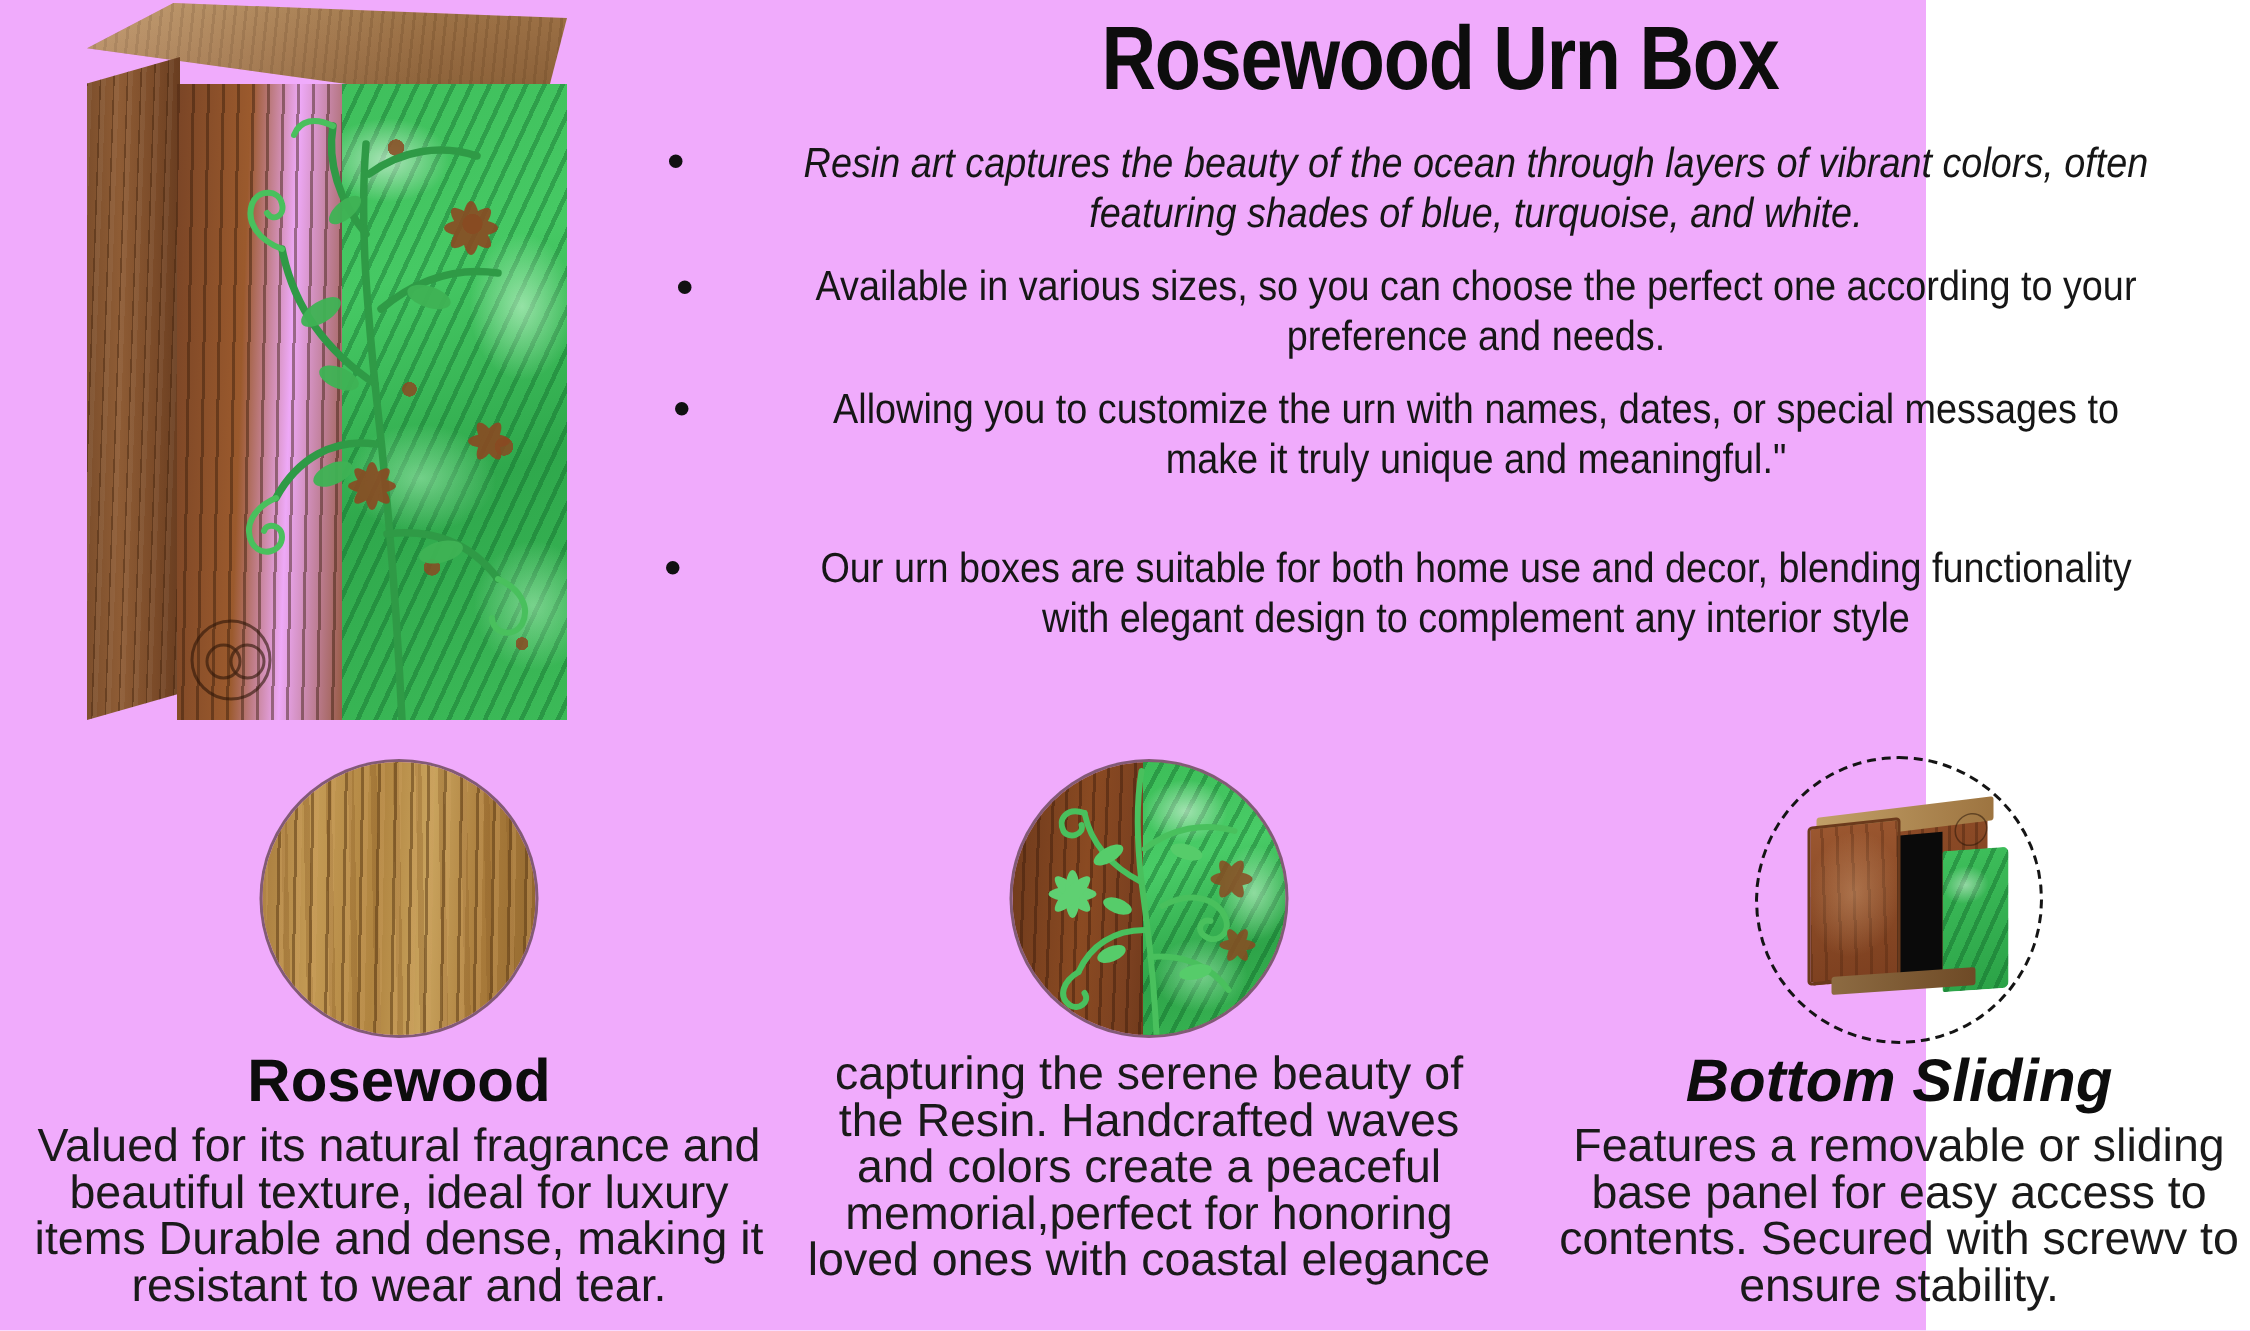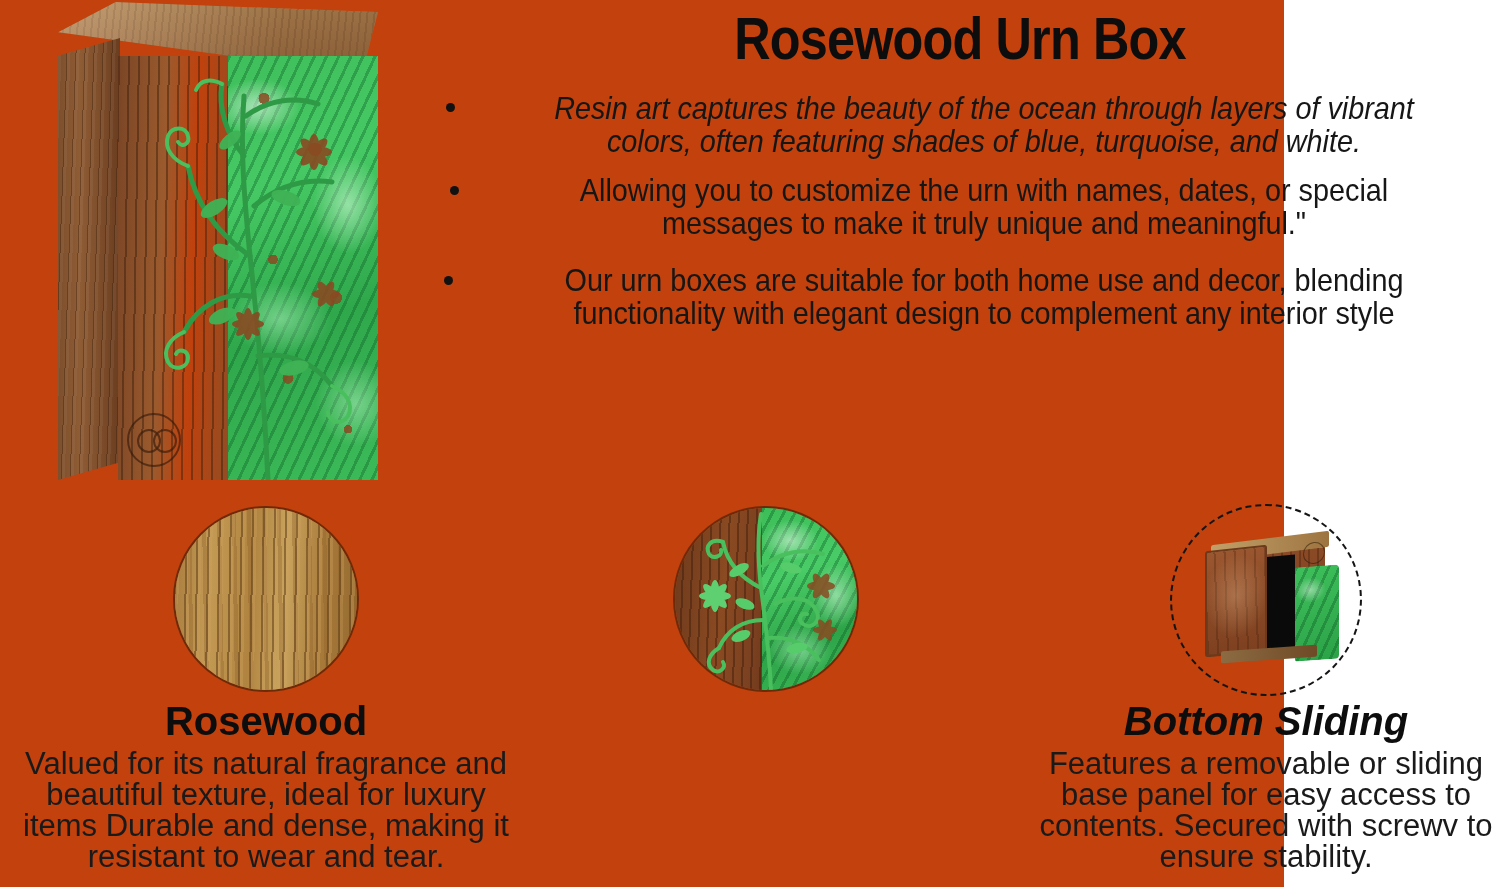--- a/index.html
+++ b/index.html
@@ -5,21 +5,21 @@
 <style>
   * { margin:0; padding:0; box-sizing:border-box; }
   html,body { background:#ffffff; }
   body {
     width:1500px; height:887px;
     font-family:"Liberation Sans", sans-serif;
     color:#111111;
     position:relative;
     overflow:hidden;
   }
-  .page { position:relative; width:1284px; height:887px; background:#c2410c; }
+  .page { position:relative; width:1284px; height:887px; background:#f0abfc; }
 
   
   .hero-photo {
     position:absolute; left:55px; top:0px; width:330px; height:492px;
   }
   .urn { position:absolute; left:0; top:0; width:330px; height:492px; }
 
   
   .urn-top {
     position:absolute; left:3px; top:2px; width:320px; height:72px;
@@ -104,41 +104,41 @@
   }
 
   .bullets {
     position:absolute; left:432px; top:92px; width:1062px;
   }
   .bullet {
     position:relative;
     padding-left:42px;
     margin-bottom:16px;
     text-align:center;
-    font-size:32px;
+    font-size:28px;
     line-height:33px;
     color:#161616;
   }
   .bullet .dot {
     position:absolute; left:14px; top:12px;
     width:9px; height:9px; background:#111; border-radius:50%;
   }
   .bullet .txt{
     display:inline-block;
     transform:scaleX(.9);
     transform-origin:center;
   }
   .bullet.italic .txt{ font-style:italic; }
   .b1 .dot{ top:11px; }
   .b2 { margin-top:24px; }
   .b2 .dot{ left:16px; }
   .b3 .dot{ left:20px; top:13px; }
   .b4 { }
   .b4 .dot{ left:18px; top:12px; }
-  .b5 { margin-top:24px; }
+  .b5 { margin-top:40px; }
   .b5 .dot{ left:12px; top:12px; }
 
   
   .features {
     position:absolute; left:16px; top:500px; width:1500px; height:387px;
     display:flex;
   }
   .feature { flex:1 1 0; position:relative; text-align:center; }
 
   .circle-wrap{ position:relative; height:196px; }
@@ -316,20 +316,24 @@
     </div>
   </div>
 
   <div class="headline">Rosewood Urn Box</div>
 
   <div class="bullets">
     <div class="bullet b1 italic">
       <span class="dot"></span>
       <span class="txt">Resin art captures the beauty of the ocean through layers of vibrant colors, often featuring shades of blue, turquoise, and white.</span>
     </div>
+    <div class="bullet b3">
+      <span class="dot"></span>
+      <span class="txt">Available in various sizes, so you can choose the perfect one according to your preference and needs.</span>
+    </div>
     <div class="bullet b4">
       <span class="dot"></span>
       <span class="txt">Allowing you to customize the urn with names, dates, or special messages to make it truly unique and meaningful."</span>
     </div>
     <div class="bullet b5">
       <span class="dot"></span>
       <span class="txt">Our urn boxes are suitable for both home use and decor, blending functionality with elegant design to complement any interior style</span>
     </div>
   </div>
 
@@ -385,20 +389,21 @@
                 <g transform="translate(150,122)">
                   <ellipse rx="12" ry="4"></ellipse>
                     <ellipse rx="12" ry="4" transform="rotate(60)"></ellipse>
                   <ellipse rx="12" ry="4" transform="rotate(120)"></ellipse>
                 </g>
               </g>
             </svg>
           </div>
         </div>
       </div>
+      <div class="feat-body">capturing the serene beauty of the Resin. Handcrafted waves and colors create a peaceful memorial,perfect for honoring loved ones with coastal elegance</div>
     </div>
 
     <div class="feature f3">
       <div class="circle-wrap">
         <div class="dash-ring"></div>
         <div class="circle dashed-ring">
           <div class="slide-photo">
             <div class="sp-body"></div>
             <div class="sp-cavity"></div>
             <div class="sp-green"></div>

